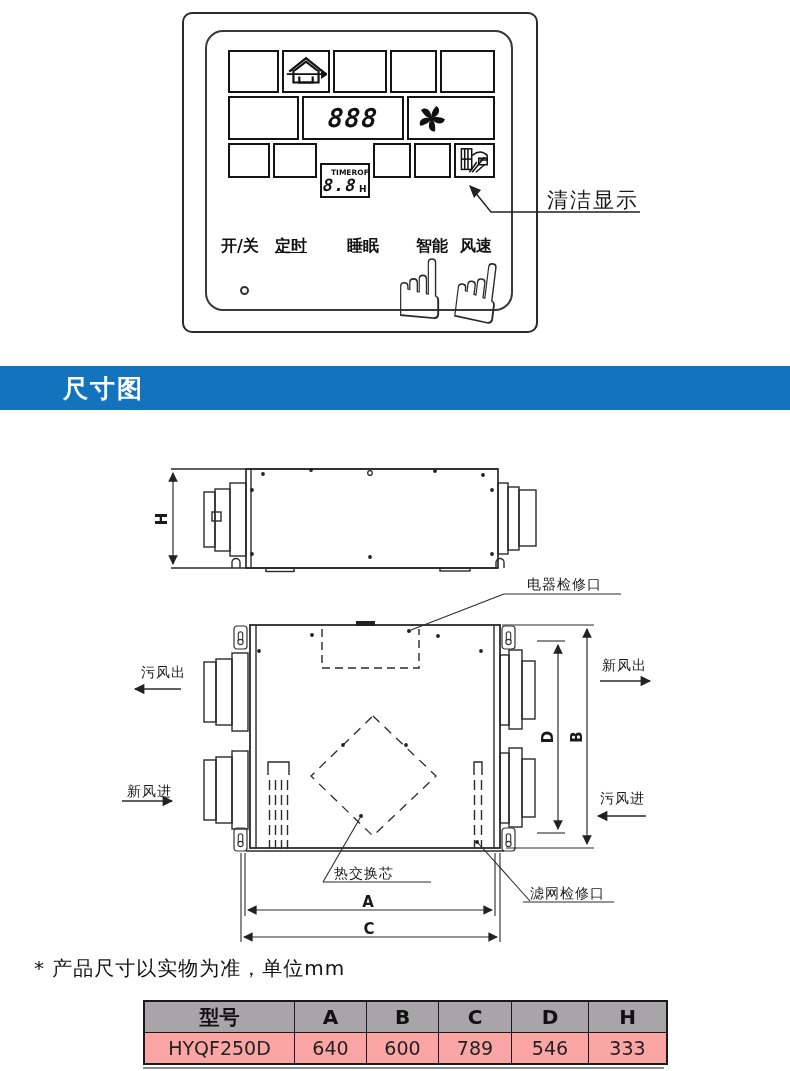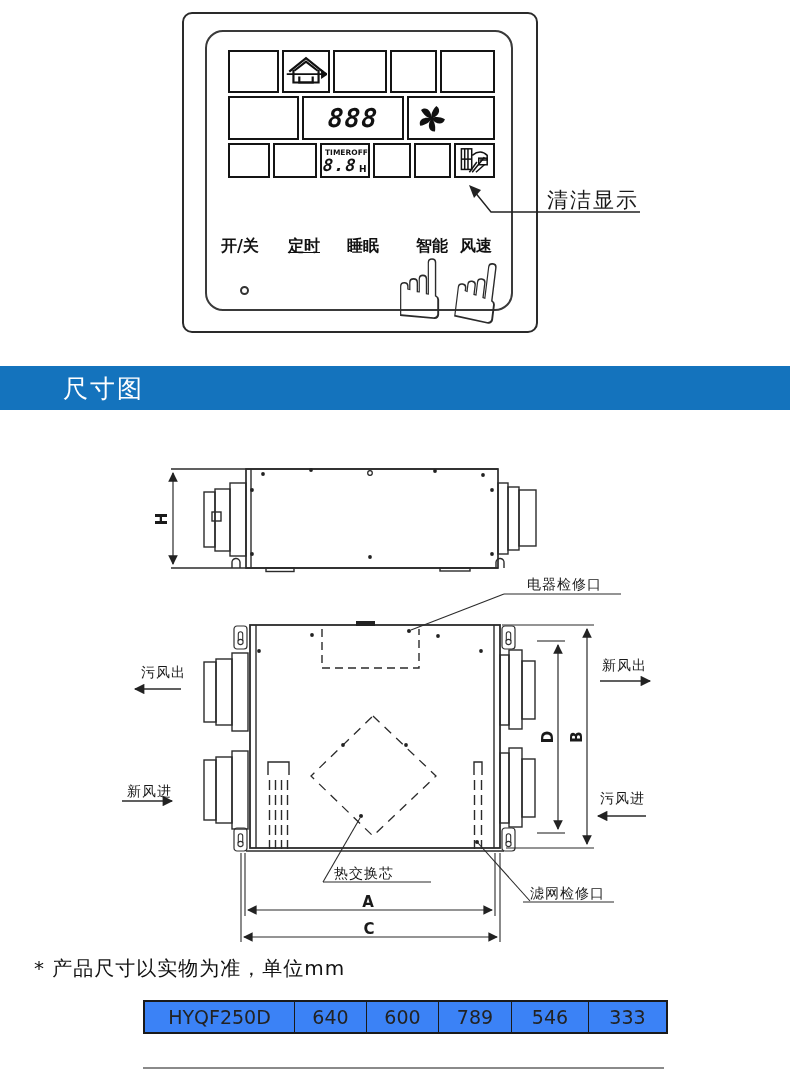--- a/index.html
+++ b/index.html
@@ -22,21 +22,21 @@
   .lcd-row{display:flex;gap:3px;margin-bottom:3px;}
   .lcd-cell{
     border:2.5px solid #141414;background:#fff;box-sizing:border-box;
     display:flex;align-items:center;justify-content:center;overflow:hidden;
   }
   .seg{
     font-family:"DejaVu Sans Mono",monospace;font-weight:bold;font-style:italic;
     transform:skewX(-4deg);letter-spacing:1px;
   }
   .seg-main{font-size:26px;}
-  .timer-cell{flex-direction:column;align-items:stretch;justify-content:center;padding:1px 3px;}
+  .timer-cell{flex-direction:column;align-items:stretch;justify-content:center;padding:1px 9px;margin-top:20px;}
   .timer-top{display:flex;justify-content:space-between;font-size:7.5px;font-weight:bold;letter-spacing:0;}
   .timer-bottom{display:flex;align-items:flex-end;justify-content:center;line-height:1;}
   .timer-bottom .seg{font-size:17px;}
   .timer-unit{font-size:9px;font-weight:bold;margin-left:2px;}
   .btn-label{
     position:absolute;top:236px;font-size:16px;font-weight:bold;color:#111;
     font-family:"DejaVu Serif","Liberation Serif",serif;white-space:nowrap;cursor:pointer;
   }
   .indicator{
     left:240px;top:286px;width:9px;height:9px;border:2px solid #333;border-radius:50%;box-sizing:border-box;
@@ -48,37 +48,37 @@
   .clean-note{
     left:547px;top:186px;font-size:21px;letter-spacing:2px;color:#1a1a1a;white-space:nowrap;
   }
   .overlay-svg{left:0;top:0;pointer-events:none;}
 
   
   .banner{
     left:0;top:366px;width:790px;height:44px;background:#1473bd;
     display:flex;align-items:center;
   }
-  .banner-title{color:#fff;font-size:25px;font-weight:normal;margin-left:63px;letter-spacing:2px;}
+  .banner-title{color:#fff;font-size:25px;font-weight:bold;margin-left:63px;letter-spacing:2px;}
 
   
   .drawing-svg{left:0;top:430px;}
   .drawing-svg text{fill:#1a1a1a;}
   .cjk-label{font-size:14px;letter-spacing:1px;}
   .dim-letter{font-size:15px;font-weight:bold;}
 
   
   .note{left:34px;top:955px;font-size:20px;font-weight:normal;letter-spacing:1px;white-space:nowrap;}
   table.spec{border-collapse:collapse;table-layout:fixed;}
   table.spec td,table.spec th{
     border:1.6px solid #1a1a1a;text-align:center;vertical-align:middle;
     height:30px;padding:0;overflow:hidden;
   }
   table.spec th{background:#a7a5a7;font-size:20px;font-weight:bold;color:#111;}
-  table.spec td{background:#3b82f6;font-size:19px;color:#222;}
+  table.spec td{background:#fca5a5;font-size:19px;color:#222;}
   .table-wrap{left:143px;top:1000px;border:1px solid #1a1a1a;}
   .table-underline{left:143px;top:1067px;width:521px;height:2px;background:#8a8a8a;}
 </style>
 </head>
 <body>
 
 <div class="abs panel-outer"></div>
 <div class="abs panel-inner"></div>
 
 <div class="abs lcd">
@@ -147,21 +147,21 @@
           <path d="M13,28 L26,12"></path>
           <path d="M17,28 L26,20"></path>
           <path d="M10,28 L18,17"></path>
         </g>
       </svg>
     </div>
   </div>
 </div>
 
 <span class="btn-label" style="left:221px;">开/关</span>
-<span class="btn-label" style="left:288px;text-decoration:underline;">定时</span>
+<span class="btn-label" style="left:275px;text-decoration:underline;">定时</span>
 <span class="btn-label" style="left:347px;">睡眠</span>
 <span class="btn-label" style="left:404px;margin-left:12px;">智能</span>
 <span class="btn-label" style="left:460px;">风速</span>
 
 <div class="abs indicator"></div>
 
 <span class="hand" style="left:394px;top:248px;">☝</span>
 <span class="hand" style="left:451px;top:251px;transform:rotate(7deg);">☝</span>
 
 <div class="abs clean-note">清洁显示</div>
@@ -327,20 +327,28 @@
   <table class="spec">
     <colgroup>
       <col style="width:150px">
         <col style="width:72px">
         <col style="width:72px">
       <col style="width:73px">
         <col style="width:77px">
         <col style="width:78px">
     </colgroup>
     <tbody>
+        <tr>
+      <th>型号</th>
+      <th>A</th>
+      <th>B</th>
+      <th>C</th>
+      <th>D</th>
+      <th>H</th>
+    </tr>
     <tr>
       <td>HYQF250D</td>
       <td>640</td>
       <td>600</td>
       <td>789</td>
       <td>546</td>
       <td>333</td>
     </tr>
   </tbody>
     </table>

